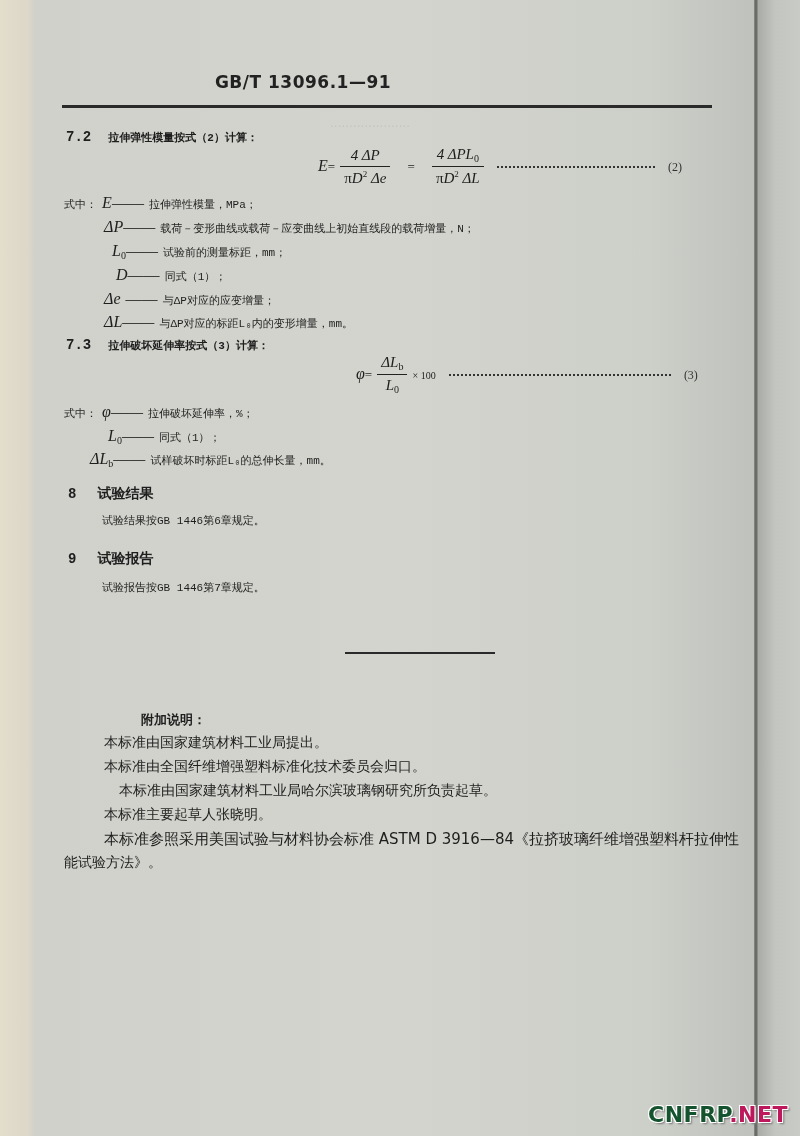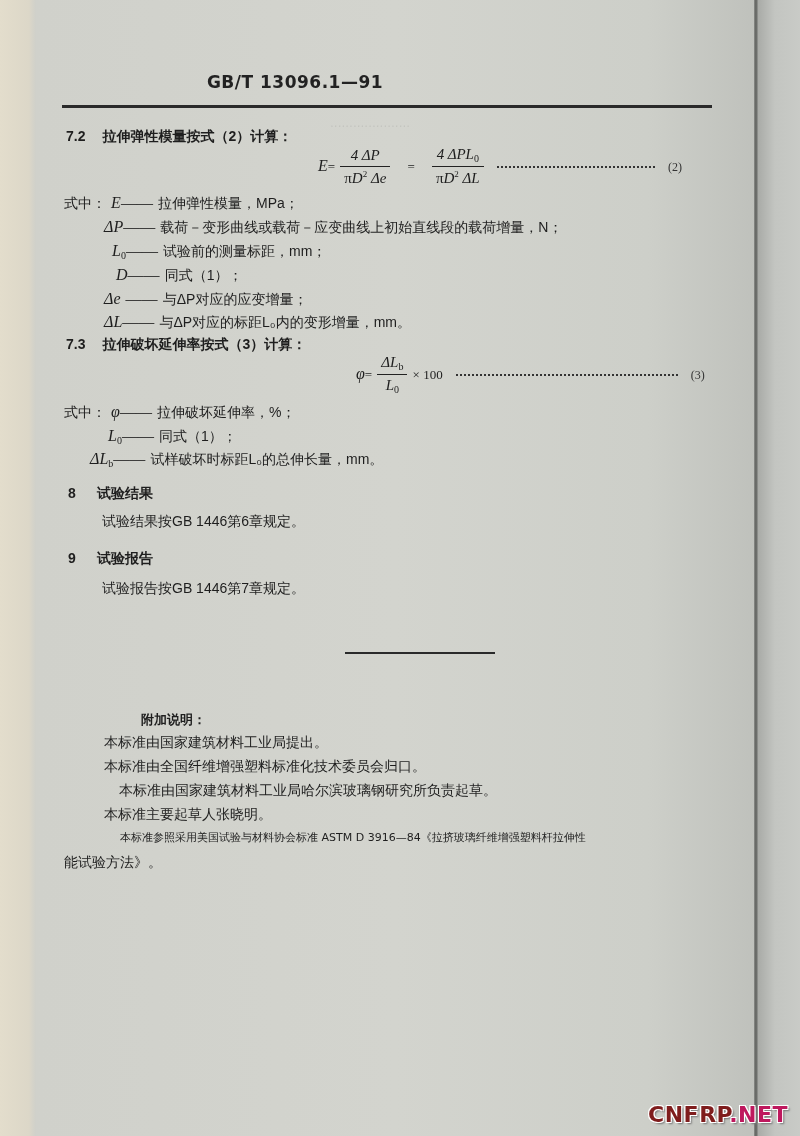--- a/index.html
+++ b/index.html
@@ -20,33 +20,33 @@
   .page-edge {
     position: absolute; left: 754px; top: 0; width: 4px; height: 1136px;
     background: linear-gradient(90deg, #8d8f8b, #5c5e5b, #9a9c98);
   }
   .next-page {
     position: absolute; left: 758px; top: 0; width: 42px; height: 1136px;
     background: linear-gradient(90deg, #a9aba7 0%, #c3c5c1 40%, #c9cbc7 100%);
   }
   .abs { position: absolute; white-space: nowrap; }
   .header-code {
-    left: 8px; width: 644px; text-align: center; top: 72px;
+    left: 16px; width: 644px; text-align: center; top: 72px;
     font-family: "DejaVu Sans", "Liberation Sans", sans-serif;
     font-weight: bold; font-size: 17px; letter-spacing: 0.5px; color: #222;
   }
   .header-code span { margin-left: -70px; }
   .header-rule {
     left: 62px; top: 105px; width: 650px; height: 3px; background: #2a2a2a;
   }
   .sec-num {
-    font-family: Liberation Sans, sans-serif; font-weight: bold; font-size: 14px;
+    font-family: Liberation Mono, monospace; font-weight: bold; font-size: 14px;
   }
   .sec-title { font-family: "DejaVu Sans", "Liberation Sans", sans-serif; font-weight: bold; font-size: 14px; }
-  .txt { font-size: 14px; font-family: Liberation Sans, sans-serif; text-align: center; }
+  .txt { font-size: 11px; font-family: Liberation Mono, monospace; text-align: center; }
   .math { font-family: "Liberation Serif", "DejaVu Serif", serif; font-style: italic; font-size: 16px; }
   .up { font-style: normal; }
   .frac {
     display: inline-block; vertical-align: middle; text-align: center;
     font-family: "Liberation Serif", "DejaVu Serif", serif; font-style: italic; font-size: 15px;
   }
   .frac .num { display: block; padding: 0 4px 2px; border-bottom: 1px solid #222; }
   .frac .den { display: block; padding: 2px 4px 0; }
   .leader {
     display: inline-block; vertical-align: middle; border-bottom: 2px dotted #333;
@@ -134,21 +134,21 @@
   <span class="sec-num">7.3</span>
   <span class="txt" style="margin-left:12px;font-weight:bold;">拉伸破坏延伸率按式（3）计算：</span>
 </div>
 
 <div class="abs" style="left:356px;top:354px;">
   <span class="math">φ</span><span class="math up" style="font-size:13px;">=</span>
   <span class="frac">
     <span class="num"><span>ΔL</span><span class="sub">b</span></span>
     <span class="den"><span>L</span><span class="sub">0</span></span>
   </span>
-  <span class="math up" style="font-size:13px;">× 100</span>
+  <span class="math up" style="font-size:10px;">× 100</span>
   <span class="leader" style="width:222px;"></span>
   <span class="eqno">(3)</span>
 </div>
 
 <div class="abs" style="left:64px;top:402px;">
   <span class="txt">式中：</span>
   <span class="def-sym">φ</span><span class="dash">——</span>
   <span class="txt">拉伸破坏延伸率，%；</span>
 </div>
 <div class="abs" style="left:108px;top:426px;">
@@ -172,18 +172,18 @@
 </div>
 <div class="abs txt" style="left:102px;top:580px;">试验报告按GB 1446第7章规定。</div>
 
 <div class="abs divider"></div>
 
 <div class="abs note-title" style="left:104px;top:711px;">附加说明：</div>
 <div class="abs note" style="left:104px;top:734px;">本标准由国家建筑材料工业局提出。</div>
 <div class="abs note" style="left:104px;top:758px;">本标准由全国纤维增强塑料标准化技术委员会归口。</div>
 <div class="abs note" style="left:104px;top:782px;margin-left:15px;">本标准由国家建筑材料工业局哈尔滨玻璃钢研究所负责起草。</div>
 <div class="abs note" style="left:104px;top:806px;">本标准主要起草人张晓明。</div>
-<div class="abs note" style="left:120px;top:830px;font-size:11px;">本标准参照采用美国试验与材料协会标准 ASTM D 3916—84《拉挤玻璃纤维增强塑料杆拉伸性</div>
+<div class="abs note" style="left:104px;top:830px;font-size:15px;">本标准参照采用美国试验与材料协会标准 ASTM D 3916—84《拉挤玻璃纤维增强塑料杆拉伸性</div>
 <div class="abs note" style="left:64px;top:854px;">能试验方法》。</div>
 
 <div class="abs watermark">
-  <span style="color:#7f1d1d;margin-top:20px;">CNFRP</span><span style="color:#be185d;">.NET</span>
+  <span style="color:#14532d;margin-top:20px;">CNFRP</span><span style="color:#be185d;">.NET</span>
 </div>
 
 </body></html>

